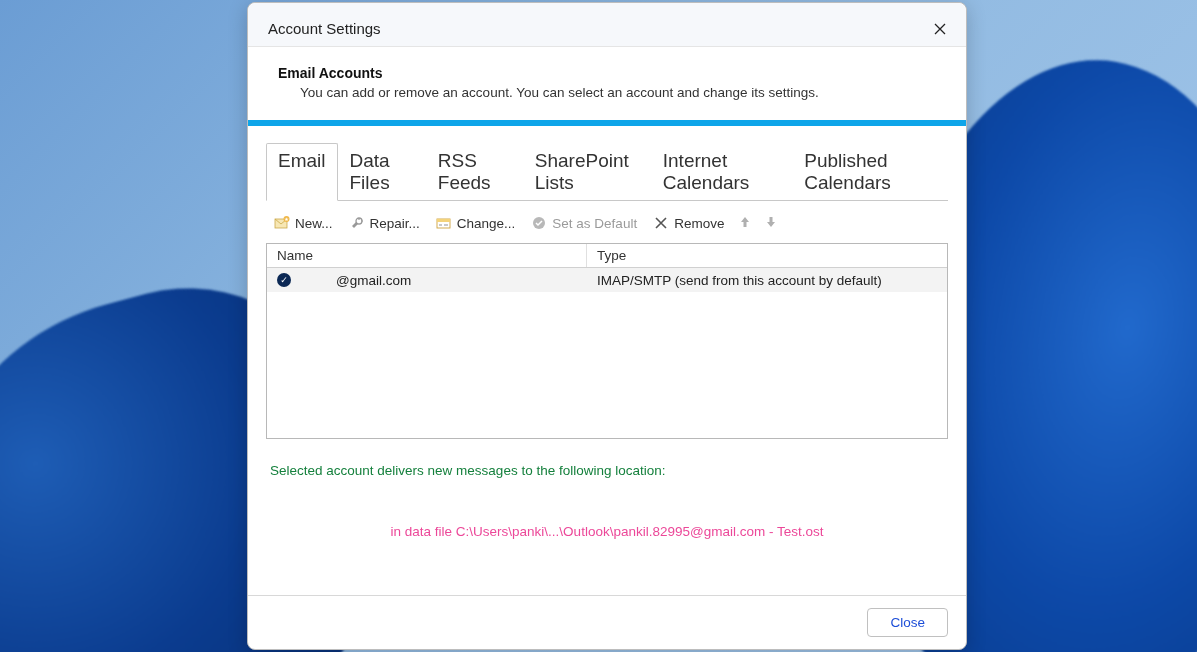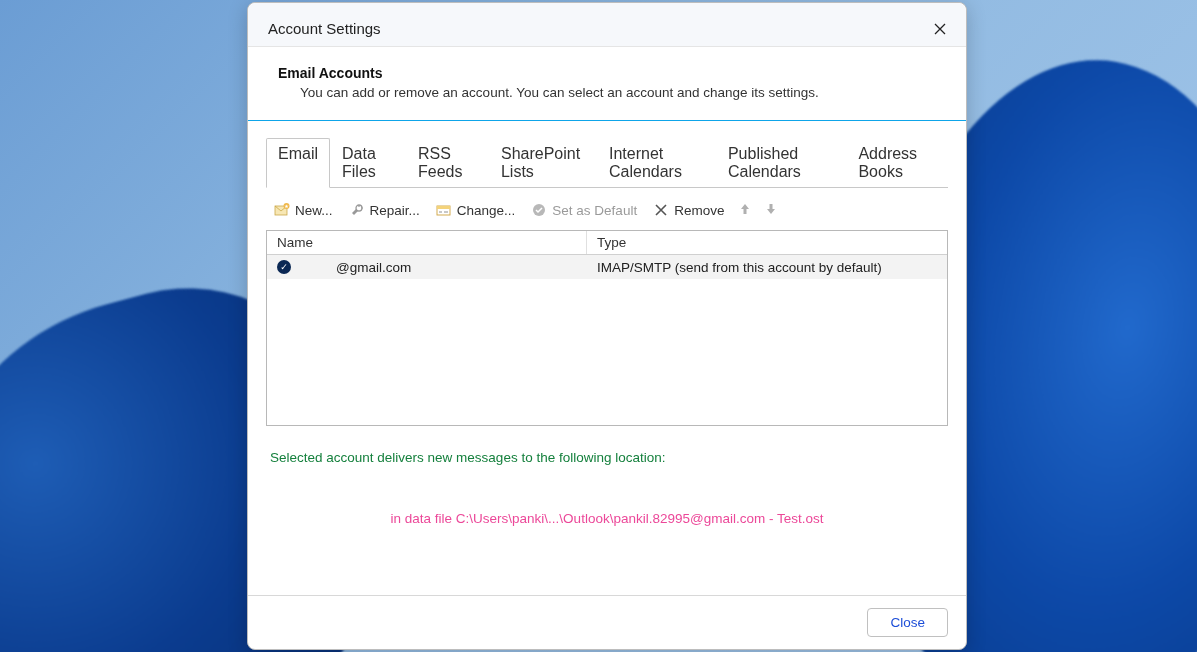--- a/index.html
+++ b/index.html
@@ -68,21 +68,21 @@
       display: flex;
       align-items: center;
       justify-content: center;
       font-size: 16px;
       color: #222;
       cursor: pointer;
       border-radius: 4px;
     }
     .header {
       padding: 18px 30px 20px 30px;
-      border-bottom: 1px solid #0ea5e9;
+      border-bottom: 6px solid #0ea5e9;
     }
     .header-title {
       font-weight: 700;
       font-size: 14px;
       color: #111;
       margin-bottom: 4px;
     }
     .header-subtitle {
       font-size: 13.5px;
       color: #333;
@@ -94,21 +94,21 @@
       display: flex;
       flex-direction: column;
     }
     .tabs {
       display: flex;
       border-bottom: 1px solid #c8c8c8;
       gap: 0;
     }
     .tab {
       padding: 6px 11px 7px 11px;
-      font-size: 16px;
+      font-size: 19px;
       color: #333;
       cursor: pointer;
       border: 1px solid transparent;
       border-bottom: none;
       position: relative;
       top: 1px;
       background: transparent;
     }
     .tab.active {
       background: #fff;
@@ -241,21 +241,20 @@
 
   <div class="content">
 
     <div class="tabs">
       <div class="tab active">Email</div>
       <div class="tab">Data Files</div>
       <div class="tab">RSS Feeds</div>
       <div class="tab">SharePoint Lists</div>
       <div class="tab">Internet Calendars</div>
       <div class="tab">Published Calendars</div>
-      <div class="tab">Address Books</div>
     </div>
 
     <div class="toolbar">
       <span class="tool-btn">
         <span class="ico">
           <svg width="16" height="14" viewBox="0 0 16 14">
               <rect x="1" y="3" width="12" height="9" fill="#f7e7b4" stroke="#caa949" stroke-width="0.8"></rect>
               <path d="M1 3 L7 8 L13 3" fill="none" stroke="#caa949" stroke-width="0.8"></path>
               <circle cx="12.5" cy="3" r="3" fill="#f0b84a"></circle>
               <text x="12.5" y="5" font-size="5" text-anchor="middle" fill="#fff">★</text>

